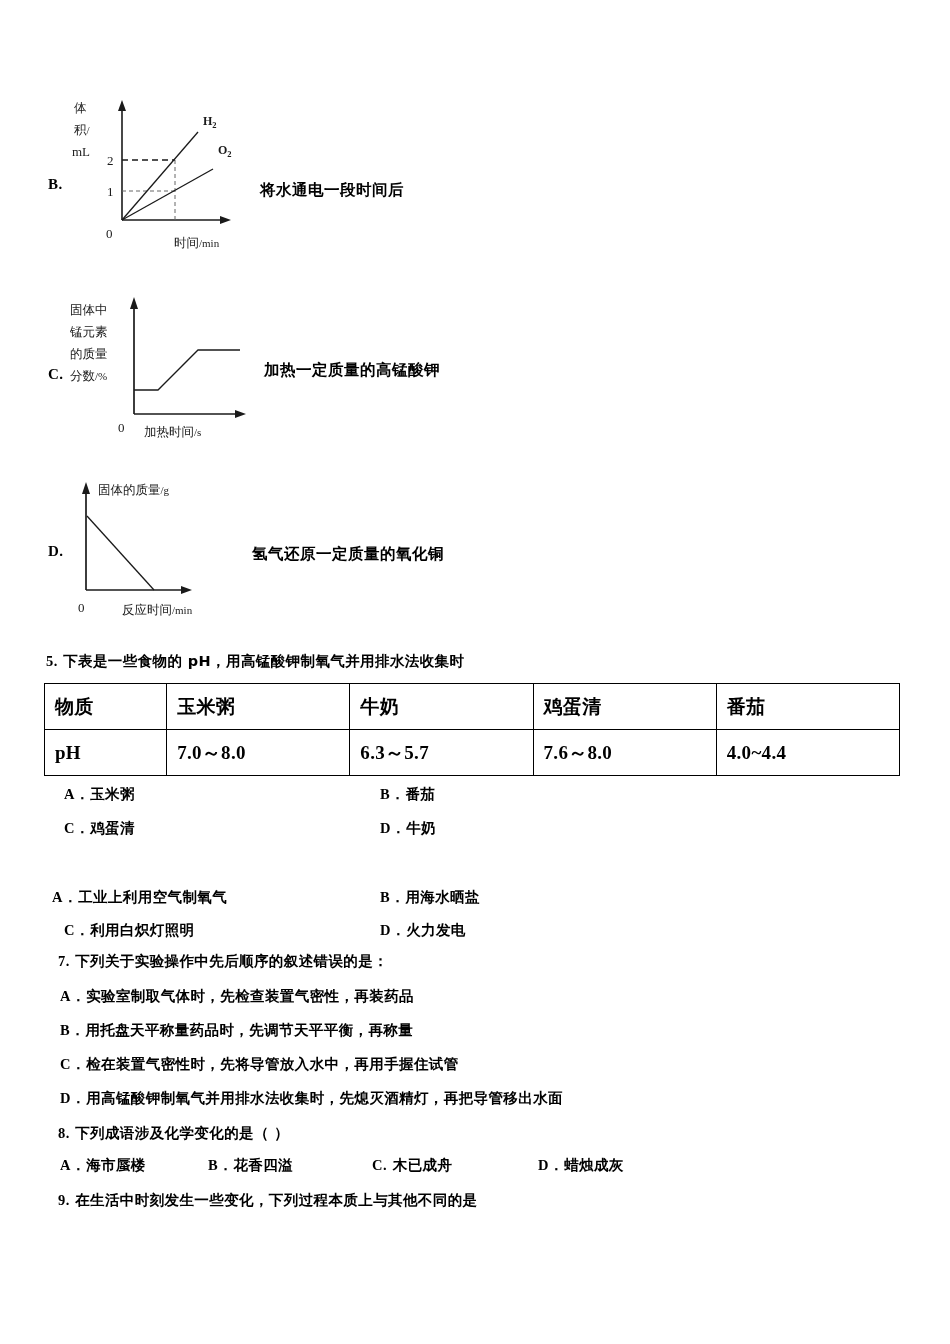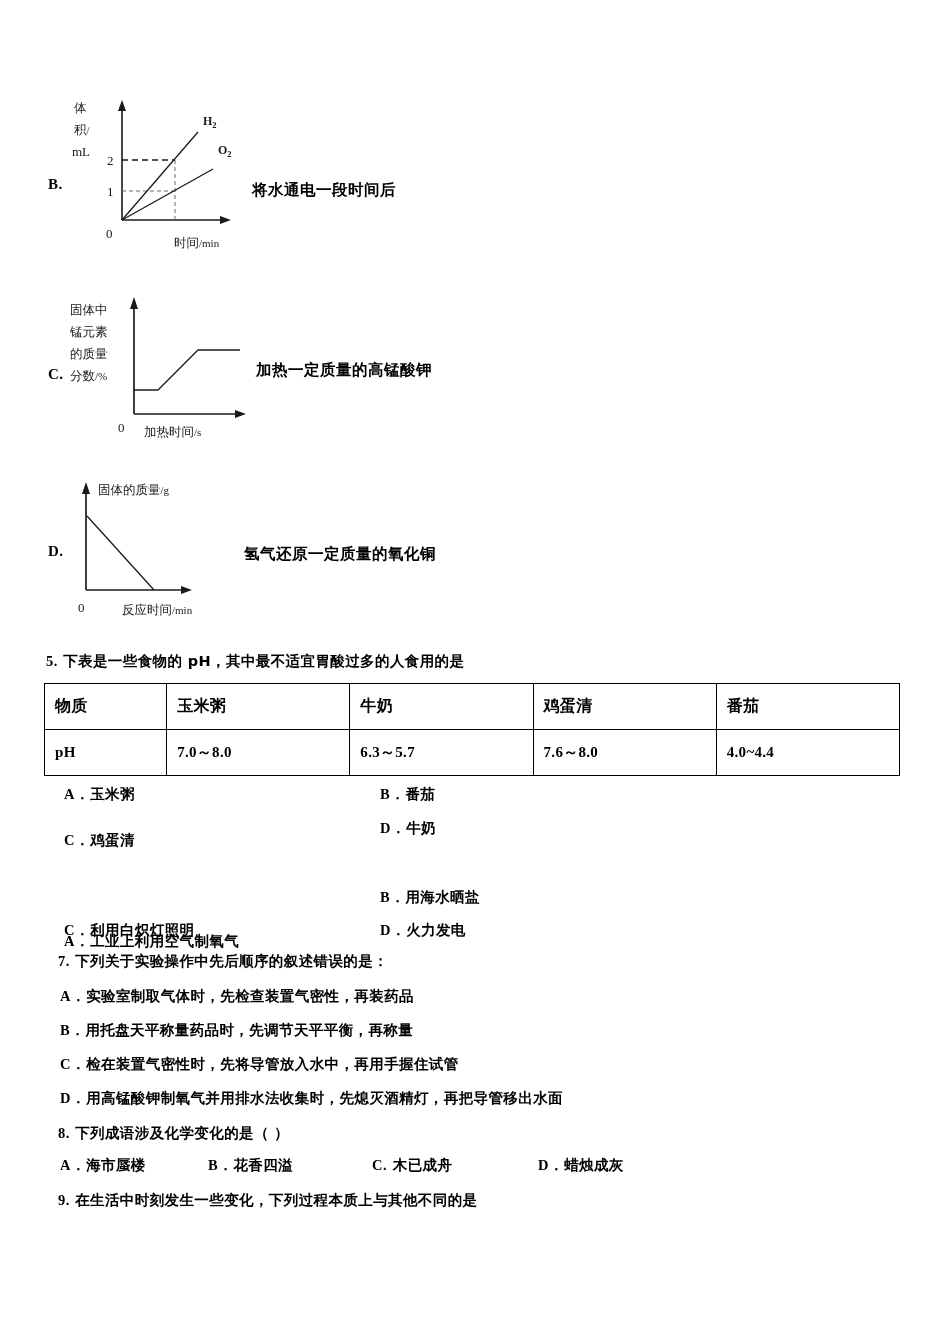--- a/index.html
+++ b/index.html
@@ -31,20 +31,21 @@
     font-weight: bold;
     font-size: 15px;
     letter-spacing: 0.5px;
   }
 
   .desc-cn {
     font-family: Liberation Sans, sans-serif;
     font-weight: bold;
     font-size: 15.5px;
     letter-spacing: 0.5px;
+    margin-left: 8px;
   }
 
   
   .chart { position: absolute; }
   .chart svg { display: block; overflow: visible; }
 
   .axlabel {
     font-family: "DejaVu Sans", "Liberation Sans", sans-serif;
     font-size: 12.5px;
     fill: #1a1a1a;
@@ -103,27 +104,27 @@
     border-collapse: collapse;
     table-layout: fixed;
   }
   .ph-table td {
     border: 1.6px solid #000000;
     padding: 0 10px;
     height: 45px;
     vertical-align: middle;
     font-family: Liberation Serif, serif;
     font-weight: bold;
-    font-size: 16px;
+    font-size: 19px;
     letter-spacing: 0.3px;
   }
   .ph-table td.num-cell {
     font-family: "Liberation Serif", "DejaVu Serif", serif;
     font-weight: bold;
-    font-size: 15px;
+    font-size: 19px;
   }
   .ph-table col.c0 { width: 122px; }
   .ph-table col.cx { width: 183px; }
 </style>
 </head>
 <body>
 
 <div class="page">
 
   <div class="abs opt-letter" style="left:48px; top:176px;">B.</div>
@@ -203,21 +204,21 @@
       <text class="axlabel" x="26" y="22">固体的质量<tspan class="axlabel-small" font-size="11">/g</tspan></text>
 
       <text class="axlabel" x="50" y="142">反应时间<tspan class="axlabel-small" font-size="11">/min</tspan></text>
     </svg>
   </div>
 
   <div class="abs desc-cn" style="left:244px; top:544px;">氢气还原一定质量的氧化铜</div>
 
   <div class="qline" style="left:46px; top:652px;">
     <span class="num">5.</span>
-    <span>下表是一些食物的 pH，其中最不适宜胃酸过多的人食用的是</span>
+    <span>下表是一些食物的 pH，用高锰酸钾制氧气并用排水法收集时</span>
   </div>
 
   <table class="ph-table">
     <colgroup>
         <col class="c0">
         <col class="cx">
         <col class="cx">
         <col class="cx">
         <col class="cx">
       </colgroup>
@@ -238,29 +239,29 @@
       </tr>
     </tbody>
   </table>
 
   <div class="ansline" style="left:64px; top:785px;">
     <span class="let">A．</span><span>玉米粥</span>
   </div>
   <div class="ansline" style="left:380px; top:785px;">
     <span class="let">B．</span><span>番茄</span>
   </div>
-  <div class="ansline" style="left:64px; top:819px;margin-top:12px;">
+  <div class="ansline" style="left:64px; top:819px;">
     <span class="let">C．</span><span>鸡蛋清</span>
   </div>
   <div class="ansline" style="left:380px; top:819px;">
     <span class="let">D．</span><span>牛奶</span>
   </div>
 
 
-  <div class="ansline" style="left:64px; top:888px;margin-top:44px;">
+  <div class="ansline" style="left:52px; top:888px;">
     <span class="let">A．</span><span>工业上利用空气制氧气</span>
   </div>
   <div class="ansline" style="left:380px; top:888px;">
     <span class="let">B．</span><span>用海水晒盐</span>
   </div>
   <div class="ansline" style="left:64px; top:921px;">
     <span class="let">C．</span><span>利用白炽灯照明</span>
   </div>
   <div class="ansline" style="left:380px; top:921px;">
     <span class="let">D．</span><span>火力发电</span>

